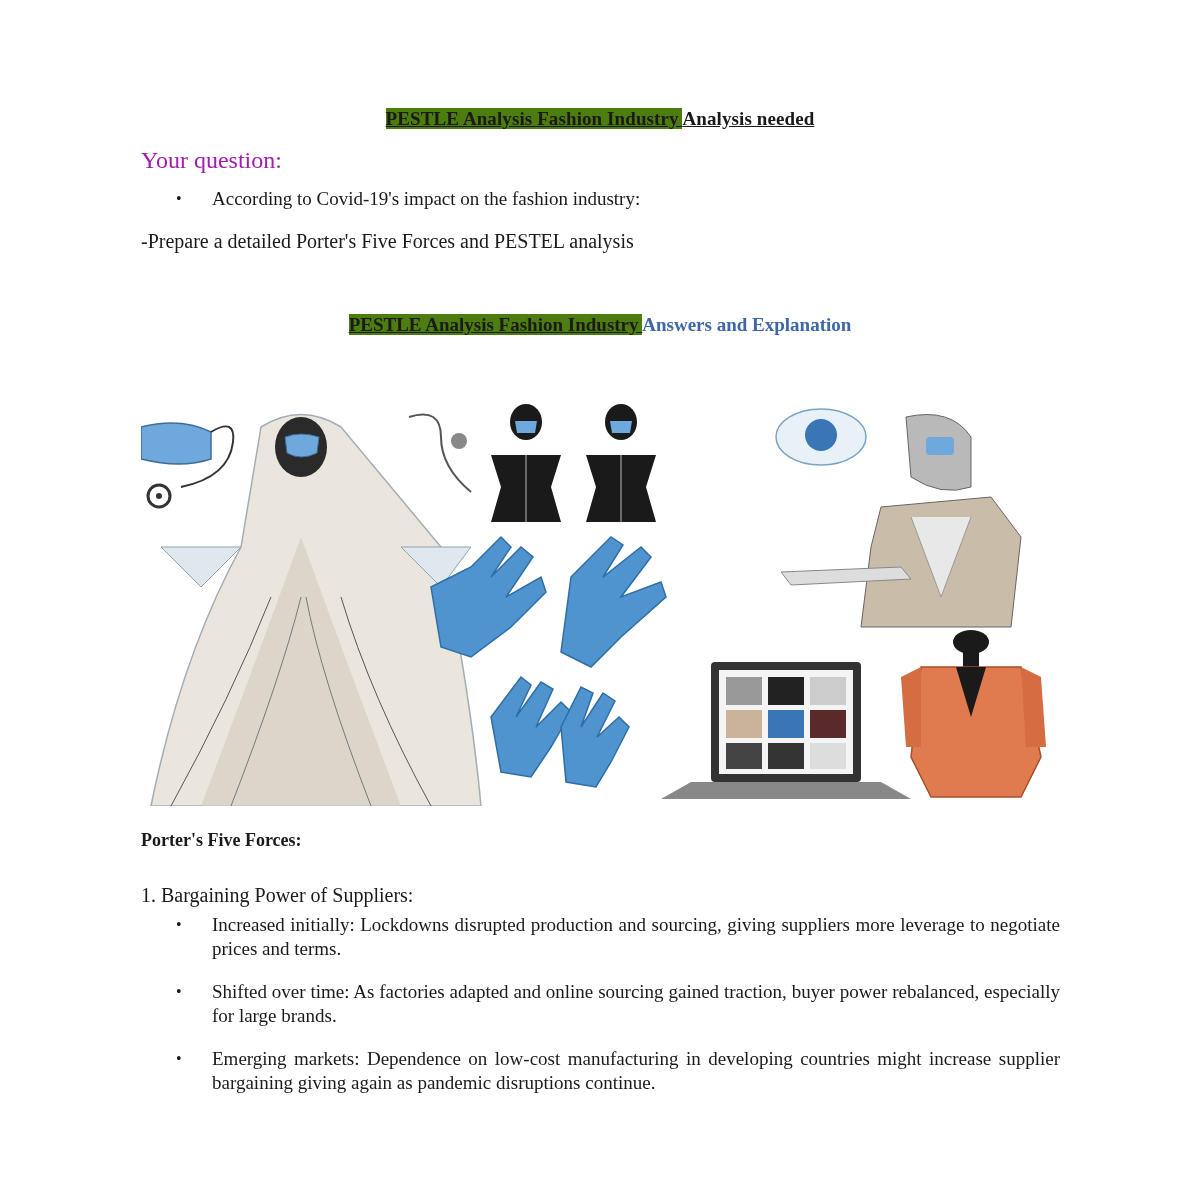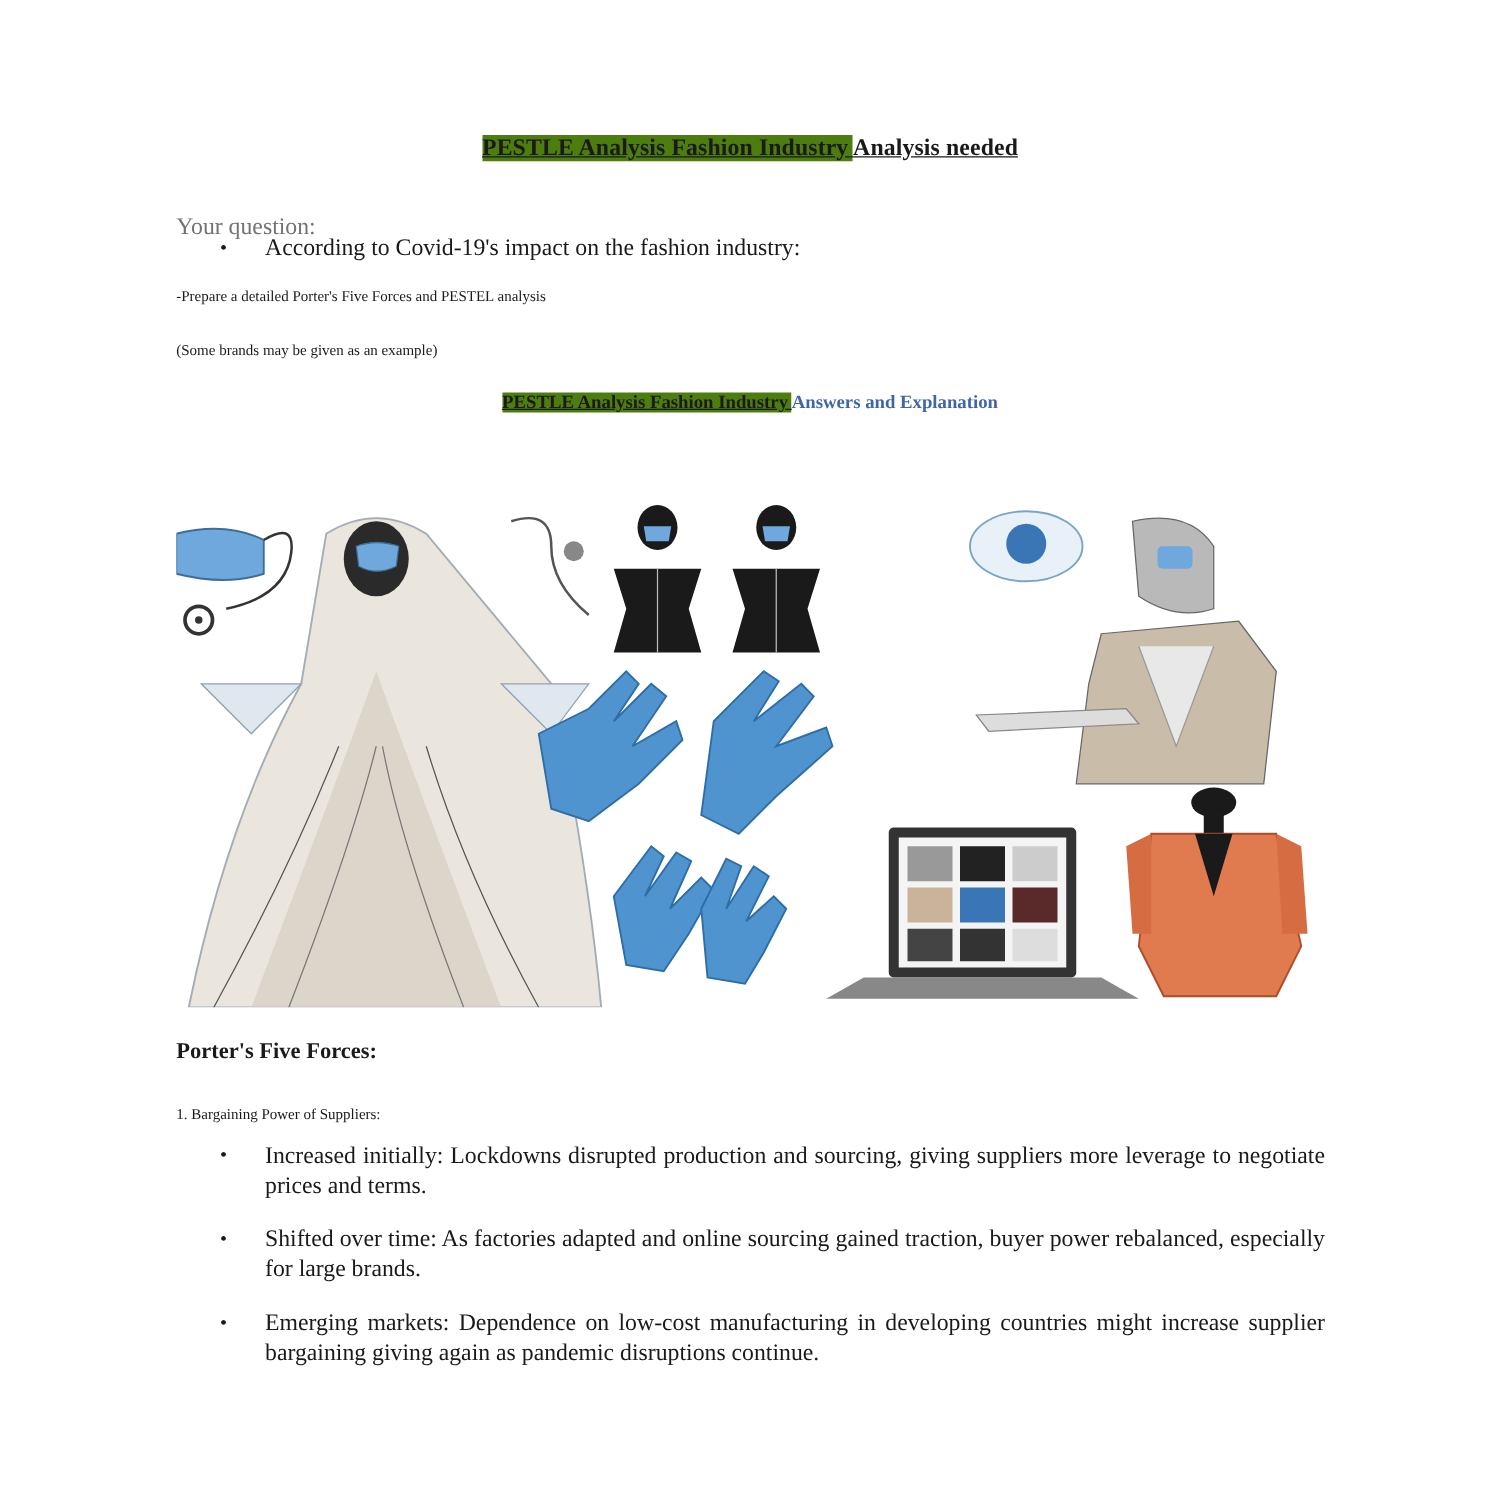--- a/index.html
+++ b/index.html
@@ -27,49 +27,48 @@
       text-align: center;
       font-size: 19px;
       font-weight: bold;
       text-decoration: underline;
       letter-spacing: 0.1px;
     }
     .hl { background: #4d7c0f; }
 
     .question-label {
       left: 141px; top: 147px;
-      font-size: 19px;
-      color: #737373;
-      margin-top: 24px;
+      font-size: 24px;
+      color: #a21caf;
     }
 
     .bullet-row {
       position: absolute;
       left: 176px;
       font-size: 19px;
       line-height: 24px;
       display: flex;
     }
     .bullet-dot {
       width: 36px;
       flex: none;
       font-size: 16px;
       line-height: 24px;
     }
     .bullet-text { white-space: normal; }
 
     .para {
       left: 141px;
-      font-size: 12px;
+      font-size: 20px;
     }
 
     .answer-heading {
       left: 0; width: 1200px; top: 314px;
       text-align: center;
-      font-size: 15px;
+      font-size: 19px;
       font-weight: bold;
     }
     .answer-heading .u { text-decoration: underline; }
     .answer-heading .blue { color: #3f67a8; }
 
     .figure {
       position: absolute;
       left: 141px; top: 397px;
       width: 919px; height: 409px;
       background: #ffffff;
@@ -110,21 +109,20 @@
   </div>
 
   <div class="abs question-label">Your question:</div>
 
   <div class="bullet-row" style="top:187px;">
     <span class="bullet-dot">•</span>
     <span class="bullet-text" style="white-space:nowrap;">According to Covid-19's impact on the fashion industry:</span>
   </div>
 
   <div class="abs para" style="top:230px;">-Prepare a detailed Porter's Five Forces and PESTEL analysis</div>
-  <div class="abs para" style="top:273px;">(Some brands may be given as an example)</div>
 
   <div class="abs answer-heading">
     <span class="hl u"> PESTLE Analysis Fashion Industry </span><span class="blue">Answers and Explanation</span>
   </div>
 
 
   <div class="figure">
     <svg width="919" height="409" viewBox="0 0 919 409">
 
       <g>

